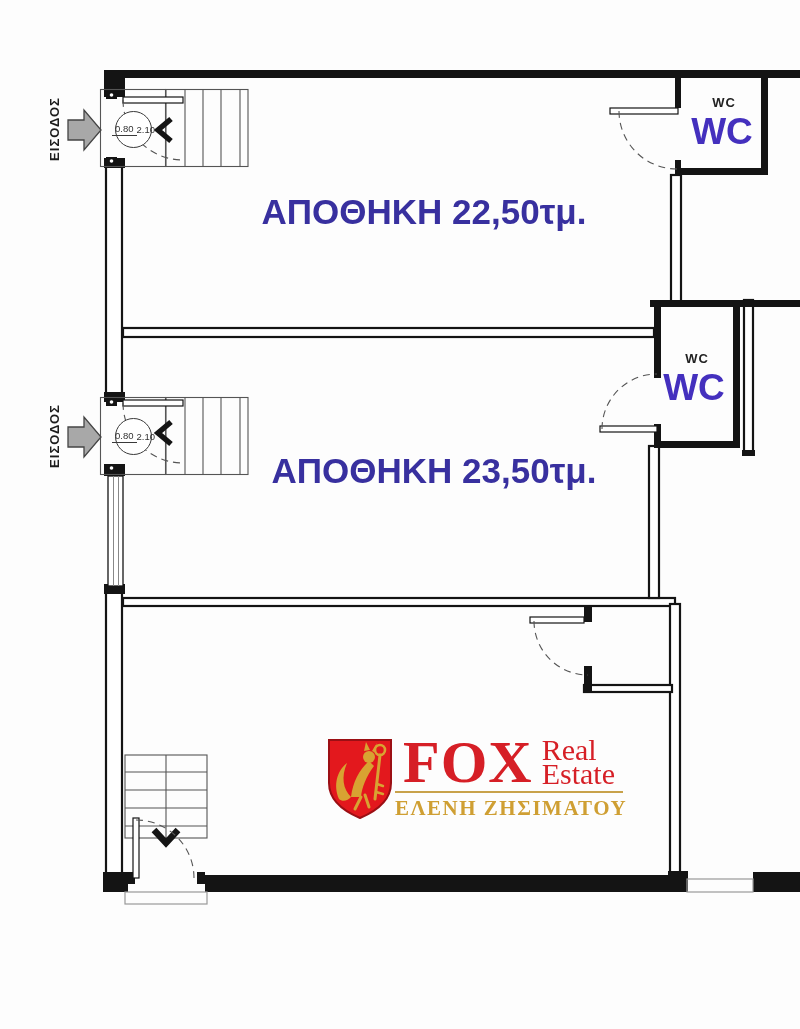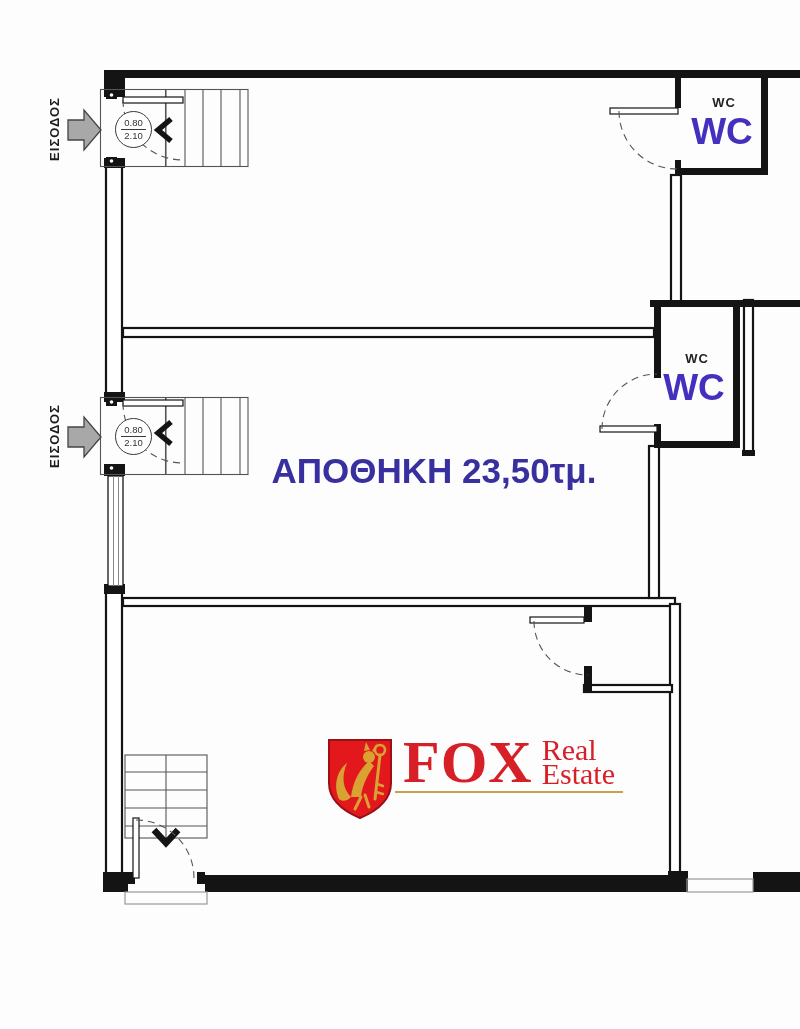--- a/index.html
+++ b/index.html
@@ -10,21 +10,21 @@
   }
   #plan svg.linework{position:absolute;left:0;top:0;z-index:1;}
   .ov{position:absolute;z-index:2;}
   .eisodos{
     width:90px;height:16px;text-align:center;
     font-size:13px;font-weight:bold;color:#1c1c1c;letter-spacing:1px;
     transform:rotate(-90deg);
   }
   .dim-circle{
     width:35px;height:35px;border:1.6px solid #3a3a3a;border-radius:50%;
-    background:#fff;display:flex;flex-direction:column;align-items:center;justify-content:center;
+    background:#fff;display:flex;flex-direction:row;align-items:center;justify-content:center;
     font-size:9.5px;color:#333;line-height:1.25;
   }
   .dim-circle .top{border-bottom:1px solid #3a3a3a;padding:0 3px;}
   .room-label{
     width:500px;text-align:center;font-size:35px;font-weight:bold;
     color:var(--label_blue,#38309F);letter-spacing:0px;
   }
   .wc-small{width:60px;text-align:center;font-size:13px;font-weight:bold;color:#222;letter-spacing:1px;}
   .wc-big{width:100px;text-align:center;font-size:37px;font-weight:bold;color:var(--wc_purple,#4430BE);}
   .logo{left:325px;top:737px;width:310px;height:88px;display:flex;}
@@ -186,20 +186,21 @@
 
   <div class="ov dim-circle" style="left:115px;top:111px;">
     <span class="top">0.80</span>
     <span>2.10</span>
   </div>
   <div class="ov dim-circle" style="left:115px;top:418px;">
     <span class="top">0.80</span>
     <span>2.10</span>
   </div>
 
+  <div class="ov room-label" style="left:174px;top:192px;">ΑΠΟΘΗΚΗ 22,50τμ.</div>
   <div class="ov room-label" style="left:184px;top:451px;">ΑΠΟΘΗΚΗ 23,50τμ.</div>
 
   <div class="ov wc-small" style="left:694px;top:95px;">WC</div>
   <div class="ov wc-big" style="left:672px;top:111px;">WC</div>
   <div class="ov wc-small" style="left:667px;top:351px;">WC</div>
   <div class="ov wc-big" style="left:644px;top:367px;">WC</div>
 
   <div class="ov logo">
     <svg class="shield" viewBox="0 0 70 84">
       <path d="M4,3 H66 V46 Q66,68 35,81 Q4,68 4,46 Z" style="fill:var(--shield_red,#E3181D)" stroke="#9c0f14" stroke-width="2"></path>
@@ -220,16 +221,17 @@
     </svg>
     <div class="right">
       <div class="row1">
         <span class="brand">FOX</span>
         <span class="subtitle">
           <span>Real</span><br>
           <span>Estate</span>
         </span>
       </div>
       <div class="gold-line"></div>
+      <div class="agent">ΕΛΕΝΗ ΖΗΣΙΜΑΤΟΥ</div>
     </div>
   </div>
 
 </div>
 
 </body></html>

